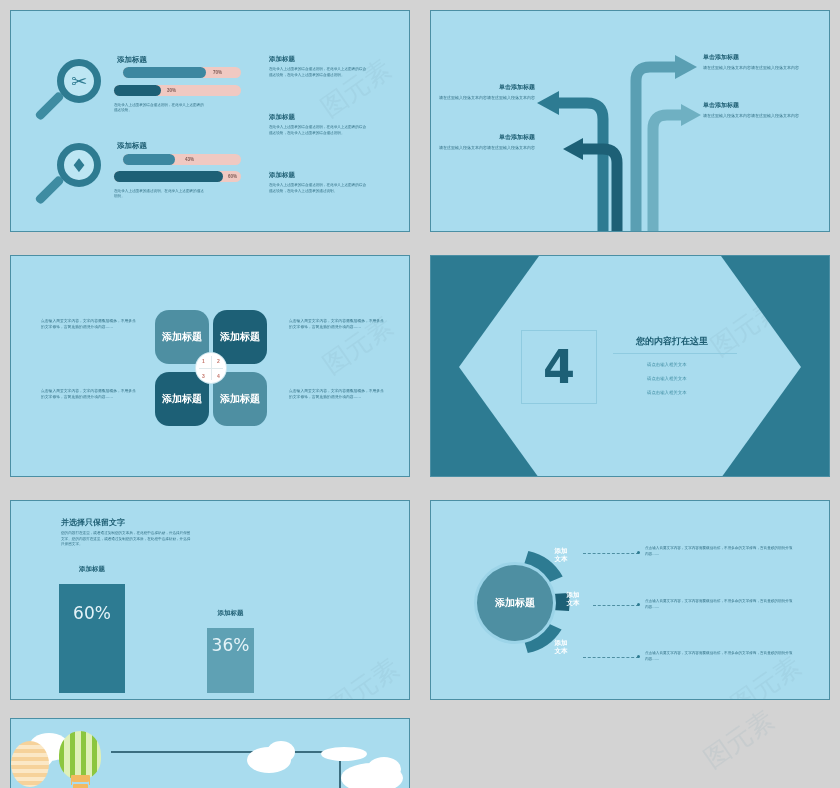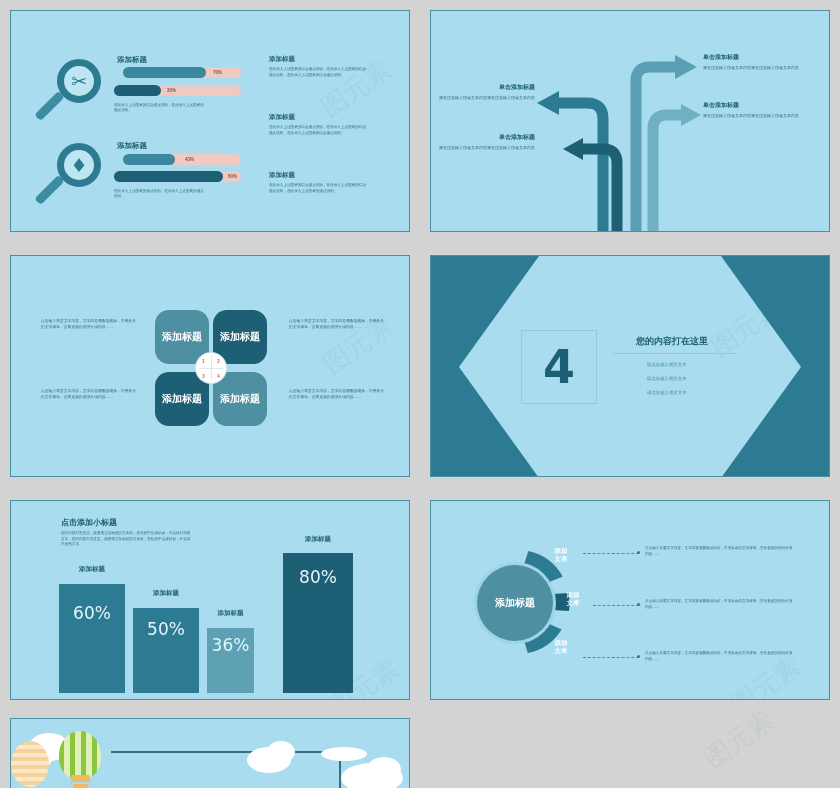--- a/index.html
+++ b/index.html
@@ -247,46 +247,36 @@
     <div class="rule" style="left:182px;top:97px;width:124px;"></div>
 
     <div class="li" style="left:216px;top:106px;">请点击输入相关文本</div>
     <div class="li" style="left:216px;top:120px;">请点击输入相关文本</div>
     <div class="li" style="left:216px;top:134px;">请点击输入相关文本</div>
   </div>
 
   <div class="slide s5" style="left:10px;top:500px;width:400px;height:200px;">
     <div class="wm" style="right:6px;bottom:-6px;">图元素</div>
 
-    <div class="ct" style="left:50px;top:16px;">点击添加小标题</div>
+    <div class="ct" style="left:50px;top:16px;">并选择只保留文字</div>
     <div class="cb" style="left:50px;top:30px;">您的内容打在这里，或者通过复制您的文本后，在此框中选择粘贴，并选择只保留文字。您的内容打在这里，或者通过复制您的文本后，在此框中选择粘贴，并选择只保留文字。</div>
 
     <div class="bar" style="left:48px;top:64px;width:66px;height:128px;">
       <div class="cap" style="top:0;">添加标题</div>
       <div class="rect" style="height:109px;background:#2d7b92;"></div>
       <div class="val" style="top:38px;">60%</div>
     </div>
 
-    <div class="bar" style="left:122px;top:88px;width:66px;height:104px;">
-      <div class="cap" style="top:0;">添加标题</div>
-      <div class="rect" style="height:85px;background:#2d7b92;"></div>
-      <div class="val" style="top:30px;">50%</div>
-    </div>
 
     <div class="bar" style="left:196px;top:108px;width:47px;height:84px;">
       <div class="cap" style="top:0;">添加标题</div>
       <div class="rect" style="height:65px;background:#5fa1b4;"></div>
       <div class="val" style="top:26px;">36%</div>
     </div>
 
-    <div class="bar" style="left:272px;top:34px;width:70px;height:158px;">
-      <div class="cap" style="top:0;">添加标题</div>
-      <div class="rect" style="height:140px;background:#1d6076;"></div>
-      <div class="val" style="top:32px;">80%</div>
-    </div>
   </div>
 
   <div class="slide s6" style="left:430px;top:500px;width:400px;height:200px;">
     <div class="wm" style="right:24px;bottom:-4px;">图元素</div>
 
     <svg width="400" height="200">
 
       <path d="M120,58 A52,52 0 0 1 146,92 L112,96 A20,20 0 0 0 104,82 Z" transform="translate(-10,-2) rotate(-16 92 100)" fill="#2d7b92"></path>
       <path d="M148,92 A52,52 0 0 1 148,110 L114,108 A20,20 0 0 0 114,94 Z" transform="translate(-10,0)" fill="#1d6076"></path>
       <path d="M146,112 A52,52 0 0 1 120,144 L104,119 A20,20 0 0 0 112,107 Z" transform="translate(-10,2) rotate(16 92 100)" fill="#2d7b92"></path>

